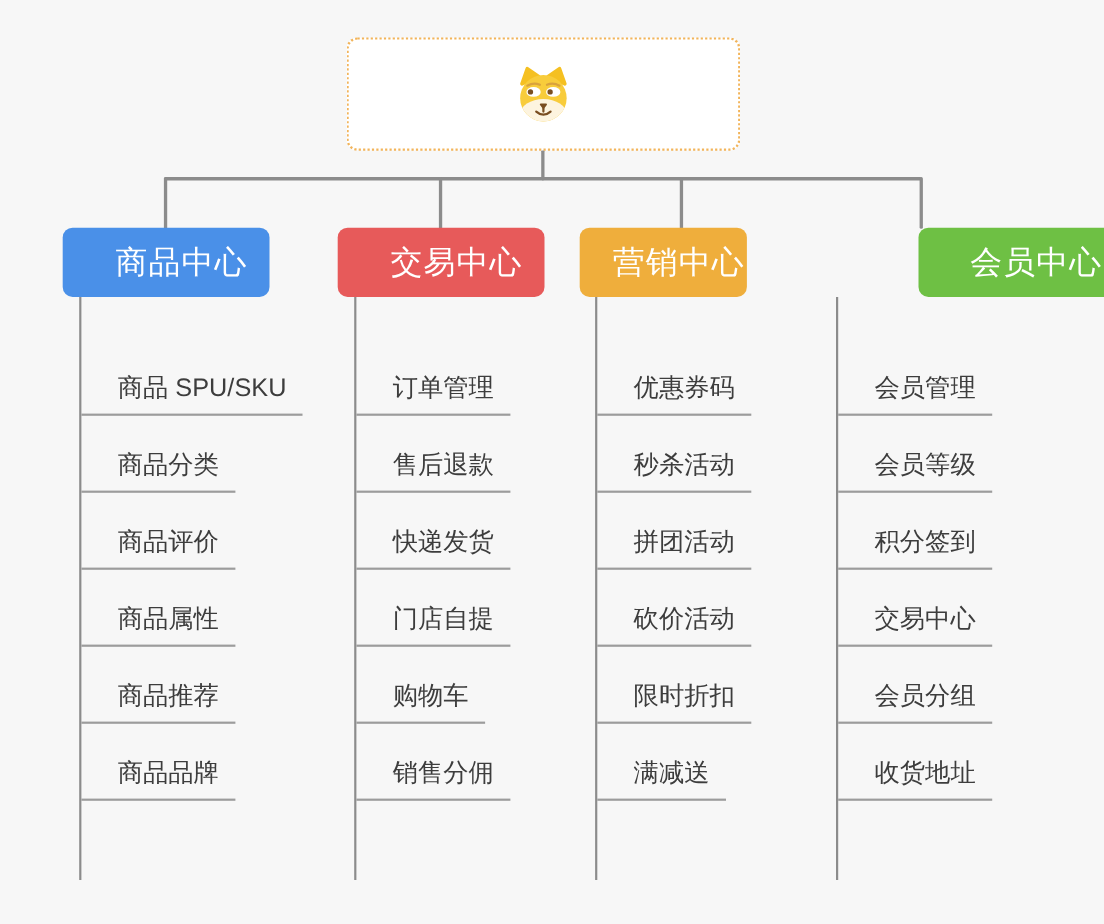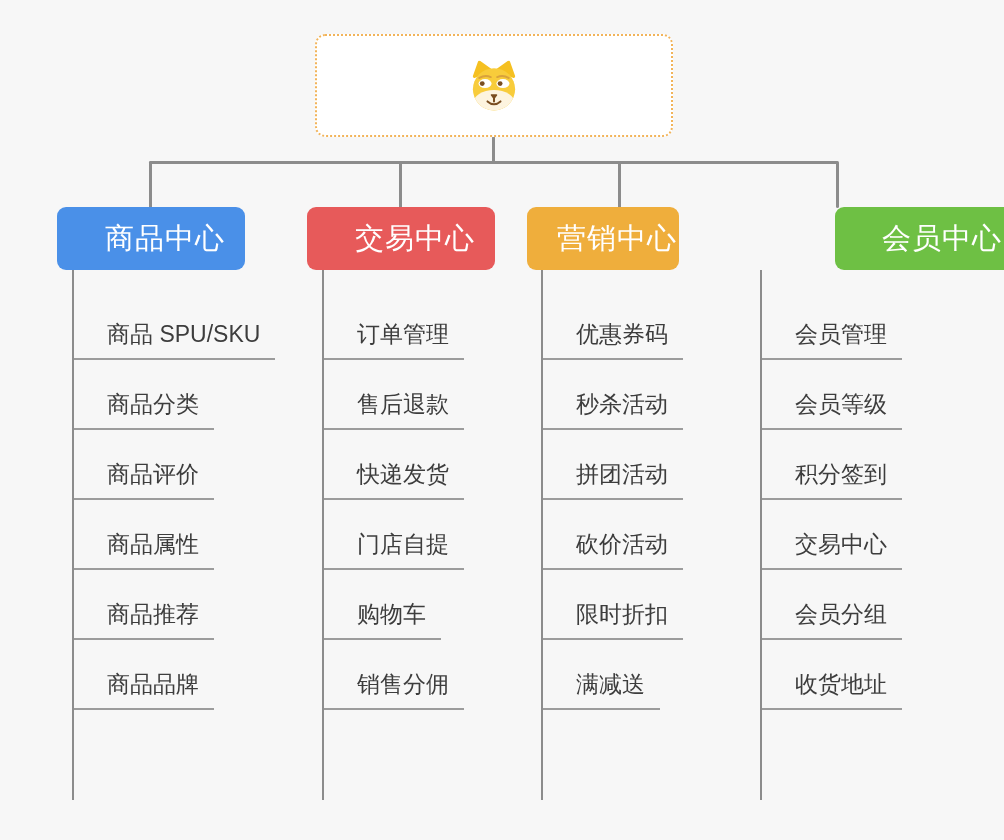--- a/index.html
+++ b/index.html
@@ -45,21 +45,21 @@
   
   .col{
     position:absolute;top:270px;height:530px;
     border-left:2px solid #8C8C8C;box-sizing:border-box;
   }
   .col0{left:72px;}
   .col1{left:322px;}
   .col2{left:541px;}
   .col3{left:760px;}
   .item-row{height:70px;display:flex;align-items:flex-end;}
-  .item-row:first-child{height:90px;}
+  .item-row:first-child{height:108px;}
   .leaf{
     width:fit-content;white-space:nowrap;
     border-bottom:2px solid #9C9C9C;
     padding:0 15px 8px 33px;
     font-size:23px;color:#3D3D3D;
   }
 </style>
 </head>
 <body>
 

